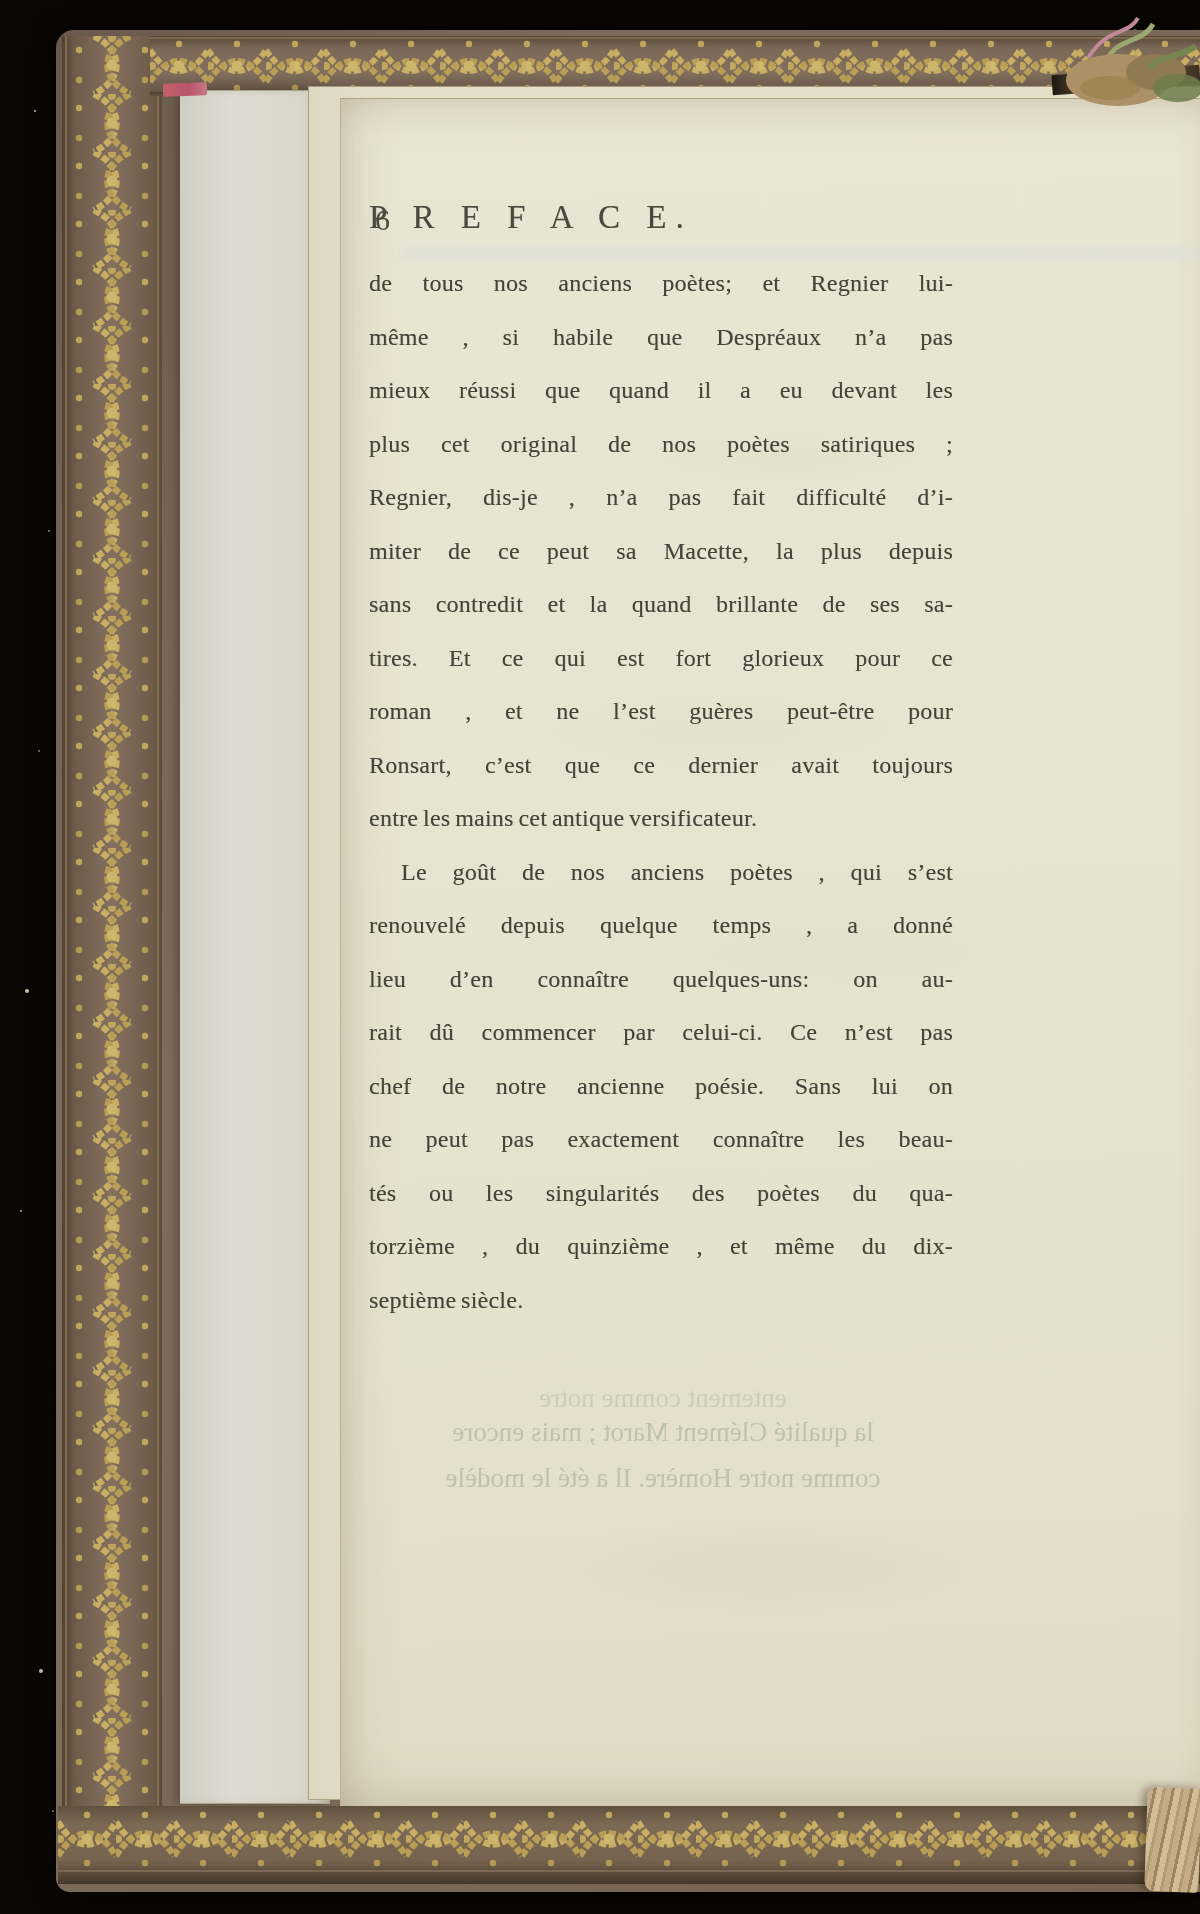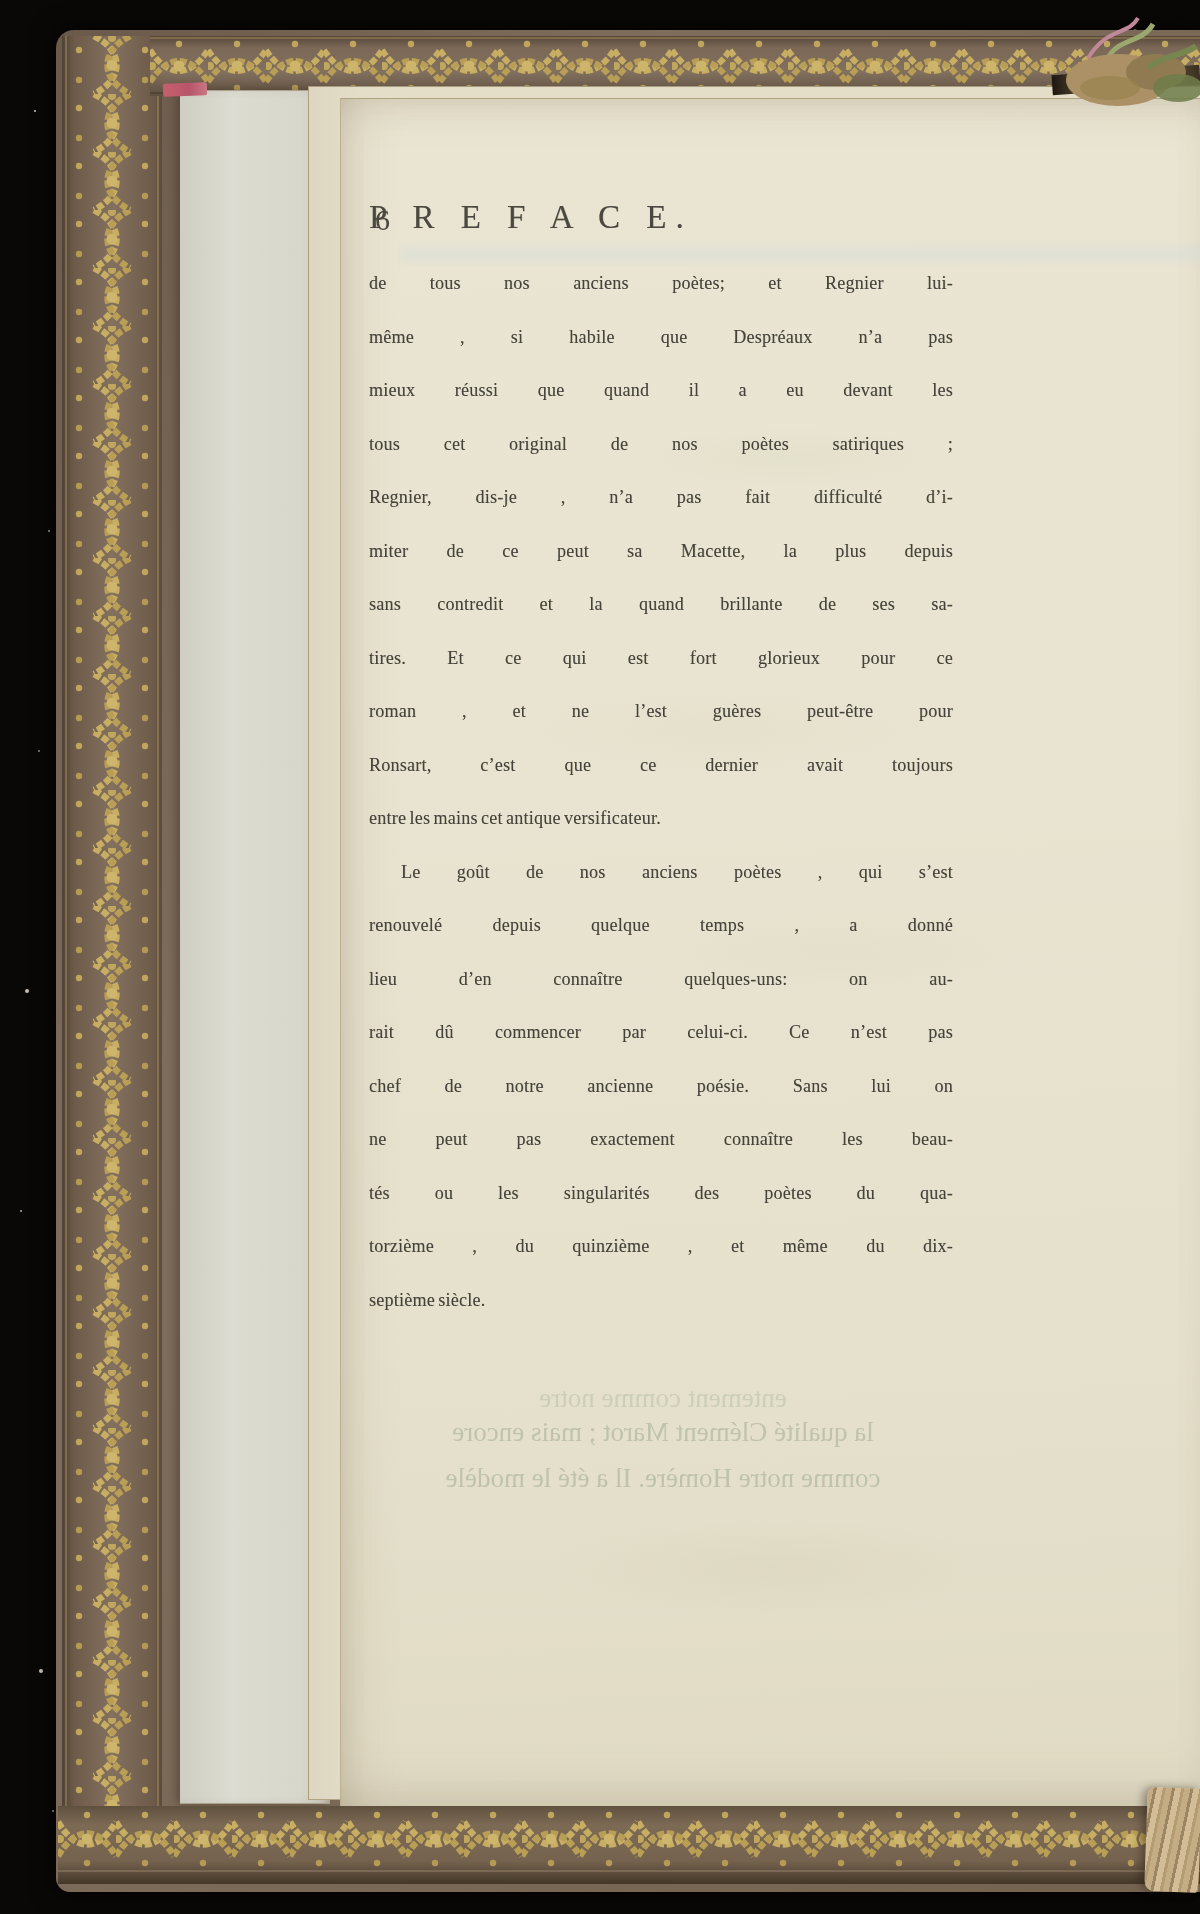--- a/index.html
+++ b/index.html
@@ -40,21 +40,21 @@
     background:linear-gradient(90deg,#1f1812 0%,#7a6a3f 35%,#8a7443 55%,#3a2f22 100%);}
   .endband{position:absolute;left:1058px;top:16px;width:142px;height:104px;}
   .fore-edge{position:absolute;left:1146px;top:1788px;width:54px;height:104px;transform:rotate(2deg);border-radius:8px 4px 4px 10px;
     background:repeating-linear-gradient(100deg,#c4ad85 0 6px,#9c8662 6px 9px,#d2bd96 9px 15px,#b39b73 15px 18px);
     box-shadow:-4px 0 8px rgba(30,20,10,0.4);}
   
   .page-header{position:absolute;left:28px;top:100px;width:584px;height:44px;}
   .page-number{position:absolute;left:6px;top:4px;font-size:30px;color:#4a483f;}
   .page-title{position:absolute;left:0;top:0;width:100%;font-size:33px;letter-spacing:9px;color:#4a483f;
     text-shadow:0.4px 0.4px 0.6px rgba(67,65,58,0.35);}
-  .page-body{position:absolute;left:28px;top:158px;width:584px;color:#444239;font-size:18px;line-height:53.5px;
+  .page-body{position:absolute;left:28px;top:158px;width:584px;color:#444239;font-size:24px;line-height:53.5px;
     letter-spacing:0.25px;word-spacing:-1.5px;text-shadow:0.4px 0.4px 0.5px rgba(67,65,58,0.30);}
   .line{text-align:justify;text-align-last:justify;height:53.5px;white-space:nowrap;}
   .line.last{text-align-last:left;}
   .line.indent{text-indent:32px;}
   .line .it{}
   .showthrough{position:absolute;left:30px;top:1284px;width:584px;}
   .st-line{transform:scaleX(-1);color:rgba(120,140,112,0.34);font-size:27px;line-height:30px;filter:blur(0.7px);
     text-align:center;margin-bottom:16px;}
   .st-line:first-child{margin-bottom:4px;color:rgba(120,140,112,0.22);}
 </style>
@@ -127,21 +127,21 @@
     <div class="mottle"></div>
     <div class="streak"></div>
     <div class="page-header">
       <span class="page-number">6</span>
       <span class="page-title">P R E F A C E.</span>
     </div>
     <div class="page-body">
         <div class="line"><span>de tous nos anciens poètes; et Regnier lui-</span></div>
         <div class="line"><span>même , si habile que Despréaux n’a pas</span></div>
         <div class="line"><span>mieux réussi que quand il a eu devant les</span></div>
-        <div class="line"><span>tous cet original de nos poètes satiriques ;</span></div>
+        <div class="line"><span>plus cet original de nos poètes satiriques ;</span></div>
         <div class="line"><span>Regnier, dis-je , n’a pas fait difficulté d’i-</span></div>
         <div class="line"><span>miter de ce peut sa </span><span class="it">Macette,</span><span> la plus depuis</span></div>
         <div class="line"><span>sans contredit et la quand brillante de ses sa-</span></div>
         <div class="line"><span>tires. Et ce qui est fort glorieux pour ce</span></div>
         <div class="line"><span>roman , et ne l’est guères peut-être pour</span></div>
         <div class="line"><span>Ronsart, c’est que ce dernier avait toujours</span></div>
         <div class="line last"><span>entre les mains cet antique versificateur.</span></div>
         <div class="line indent"><span>Le goût de nos anciens poètes , qui s’est</span></div>
         <div class="line"><span>renouvelé depuis quelque temps , a donné</span></div>
         <div class="line"><span>lieu d’en connaître quelques-uns: on au-</span></div>

